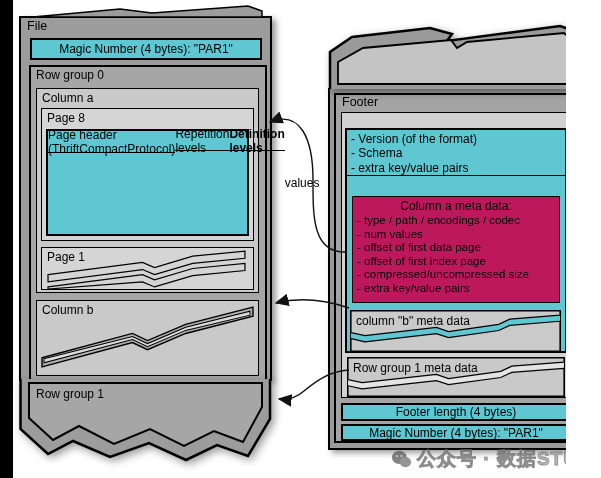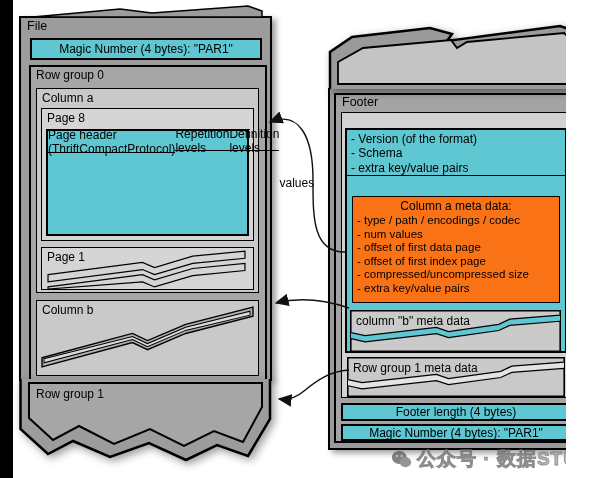--- a/index.html
+++ b/index.html
@@ -68,21 +68,21 @@
 
   <div class="box col-a"></div>
   <div class="lbl" style="left:42px;top:91px;">Column a</div>
 
   <div class="box page0"></div>
   <div class="lbl" style="left:47px;top:111px;">Page 8</div>
 
   <div class="box cyanstack" style="background:#5ec7d2;">
     <div class="row" style="height:21px;">Page header (ThriftCompactProtocol)</div>
     <div class="row" style="height:19px;">Repetition levels</div>
-    <div class="row" style="height:19px;">Definition levels</div>
+    <div class="row" style="height:19px;font-weight:bold;">Definition levels</div>
     <div class="row">values</div>
   </div>
 
   <div class="box page1">
     <svg class="tornsvg" viewBox="0 0 210 40" preserveAspectRatio="none">
       <polygon points="6,26 100,14 112,19 150,8 202,3 202,10 150,15 112,26 100,21 6,33" fill="#d5d5d5" stroke="#000" stroke-width="1.2"></polygon>
       <polygon points="6,38 100,26 112,31 150,20 202,15 202,22 150,27 112,38 100,33 6,40" fill="#d5d5d5" stroke="#000" stroke-width="1.2"></polygon>
     </svg>
   </div>
   <div class="lbl" style="left:47px;top:250px;">Page 1</div>
@@ -104,21 +104,21 @@
   <div class="box fmd"></div>
 
   <div class="box cyan-outer" style="background:#5ec7d2;"></div>
   <div class="sec1">
     <div>- Version (of the format)</div>
     <div>- Schema</div>
     <div>- extra key/value pairs</div>
   </div>
   <div class="divider"></div>
 
-  <div class="box colAmeta" style="background:#f97316;">
+  <div class="box colAmeta" style="background:#be185d;">
     <div class="t">Column a meta data:</div>
     <div class="items">
       <div>- type / path / encodings / codec</div>
       <div>- num values</div>
       <div>- offset of first data page</div>
       <div>- offset of first index page</div>
       <div>- compressed/uncompressed size</div>
       <div>- extra key/value pairs</div>
     </div>
   </div>

